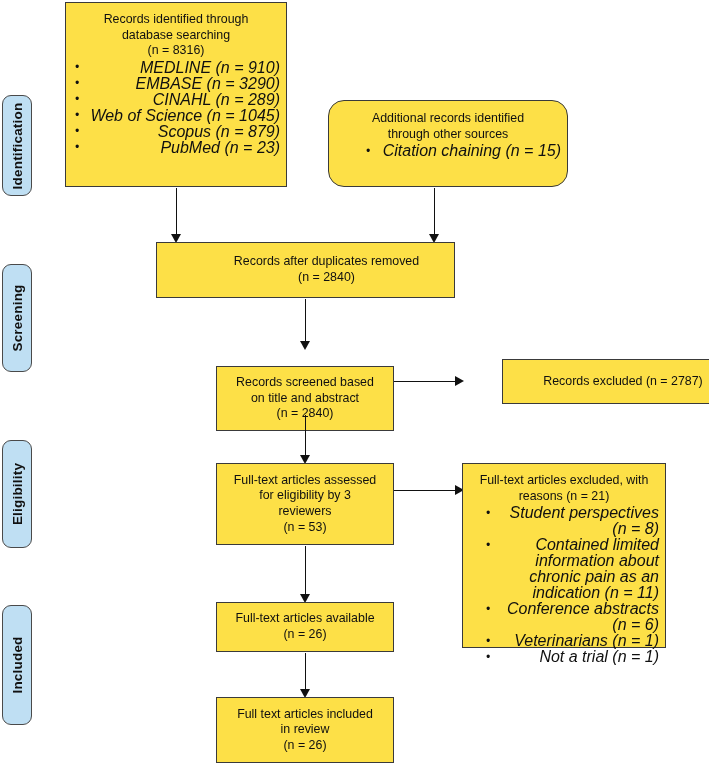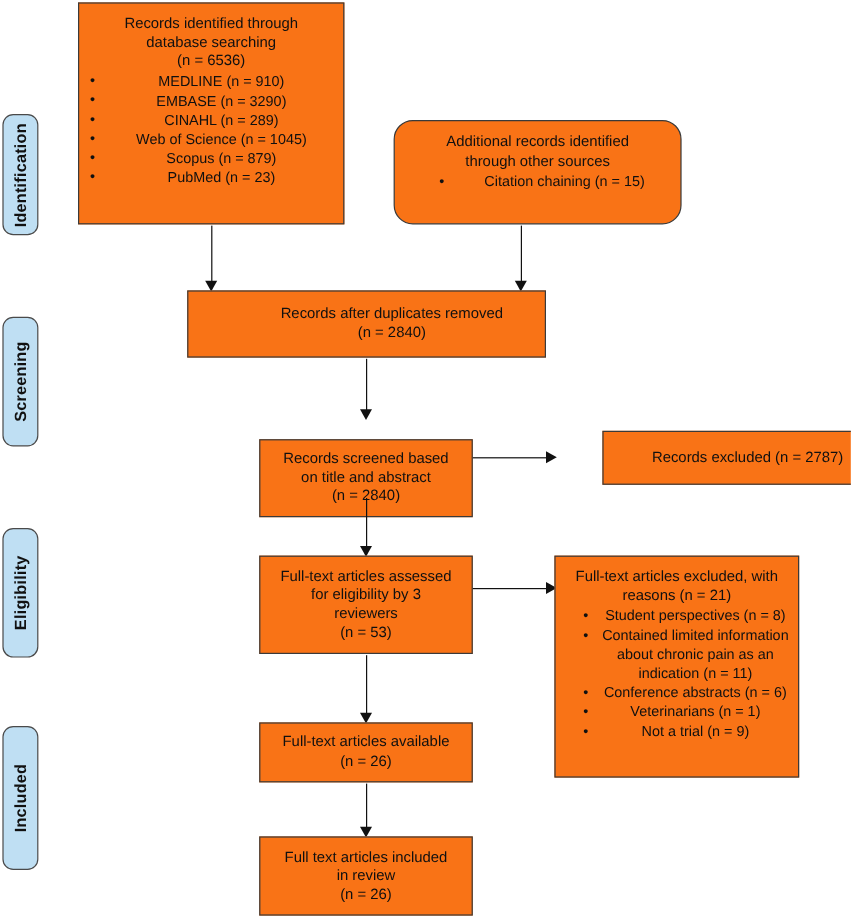--- a/index.html
+++ b/index.html
@@ -28,21 +28,21 @@
     white-space:nowrap;
     font-size:13.5px;
     font-weight:bold;
     letter-spacing:.2px;
     color:#111;
   }
 
   
   .node{
     position:absolute;
-    background:#f97316;
+    background:#fde047;
     border:1.4px solid #3a3a3a;
     box-sizing:border-box;
     display:flex;
     flex-direction:column;
     justify-content:center;
     padding:4px 6px;
   }
   .node .line{
     text-align:center;
     font-size:12.4px;
@@ -50,24 +50,25 @@
     white-space:nowrap;
   }
 
   ul.bullets{
     list-style:none;
     margin:1px 0 0 0;
     padding:0;
   }
   ul.bullets li{
     position:relative;
-    font-size:12px;
+    font-size:16px;
     line-height:16px;
     padding-left:17px;
-    text-align:center;
+    text-align:right;
+    font-style:italic;
   }
   ul.bullets li::before{
     content:"\2022";
     position:absolute;
     left:3px;top:-0.5px;
     font-size:12px;
   }
   .bl-indent{ padding-left:22px; }
   .bl-indent li{ padding-left:19px; }
   .bl-indent li::before{ left:4px; }
@@ -115,21 +116,21 @@
     <span class="txt">Eligibility</span>
   </div>
 
   <div class="stage-label" style="left:2px;top:605px;height:120px;">
     <span class="txt">Included</span>
   </div>
 
   <div class="node" style="left:65px;top:2px;width:222px;height:185px;justify-content:flex-start;padding-top:9px;">
     <div class="line">Records identified through</div>
     <div class="line">database searching</div>
-    <div class="line">(n = 6536)</div>
+    <div class="line">(n = 8316)</div>
     <ul class="bullets bl-indent">
       <li>MEDLINE (n = 910)</li>
       <li>EMBASE (n = 3290)</li>
       <li>CINAHL (n = 289)</li>
       <li>Web of Science (n = 1045)</li>
       <li>Scopus (n = 879)</li>
       <li>PubMed (n = 23)</li>
     </ul>
   </div>
 
@@ -182,21 +183,21 @@
   <div class="arrow-right" style="left:455px;top:485px;"></div>
 
   <div class="node" style="left:462px;top:463px;width:204px;height:185px;justify-content:flex-start;padding-top:9px;">
     <div class="line">Full-text articles excluded, with</div>
     <div class="line">reasons (n = 21)</div>
     <ul class="bullets" style="padding-left:14px;">
       <li>Student perspectives (n = 8)</li>
       <li>Contained limited information about chronic pain as an indication (n = 11)</li>
       <li>Conference abstracts (n = 6)</li>
       <li>Veterinarians (n = 1)</li>
-      <li>Not a trial (n = 9)</li>
+      <li>Not a trial (n = 1)</li>
     </ul>
   </div>
 
   <div class="vline" style="left:305px;top:546px;height:50px;"></div>
   <div class="arrow-down" style="left:300px;top:594px;"></div>
 
   <div class="node" style="left:216px;top:602px;width:178px;height:50px;">
     <div class="line">Full-text articles available</div>
     <div class="line">(n = 26)</div>
   </div>

